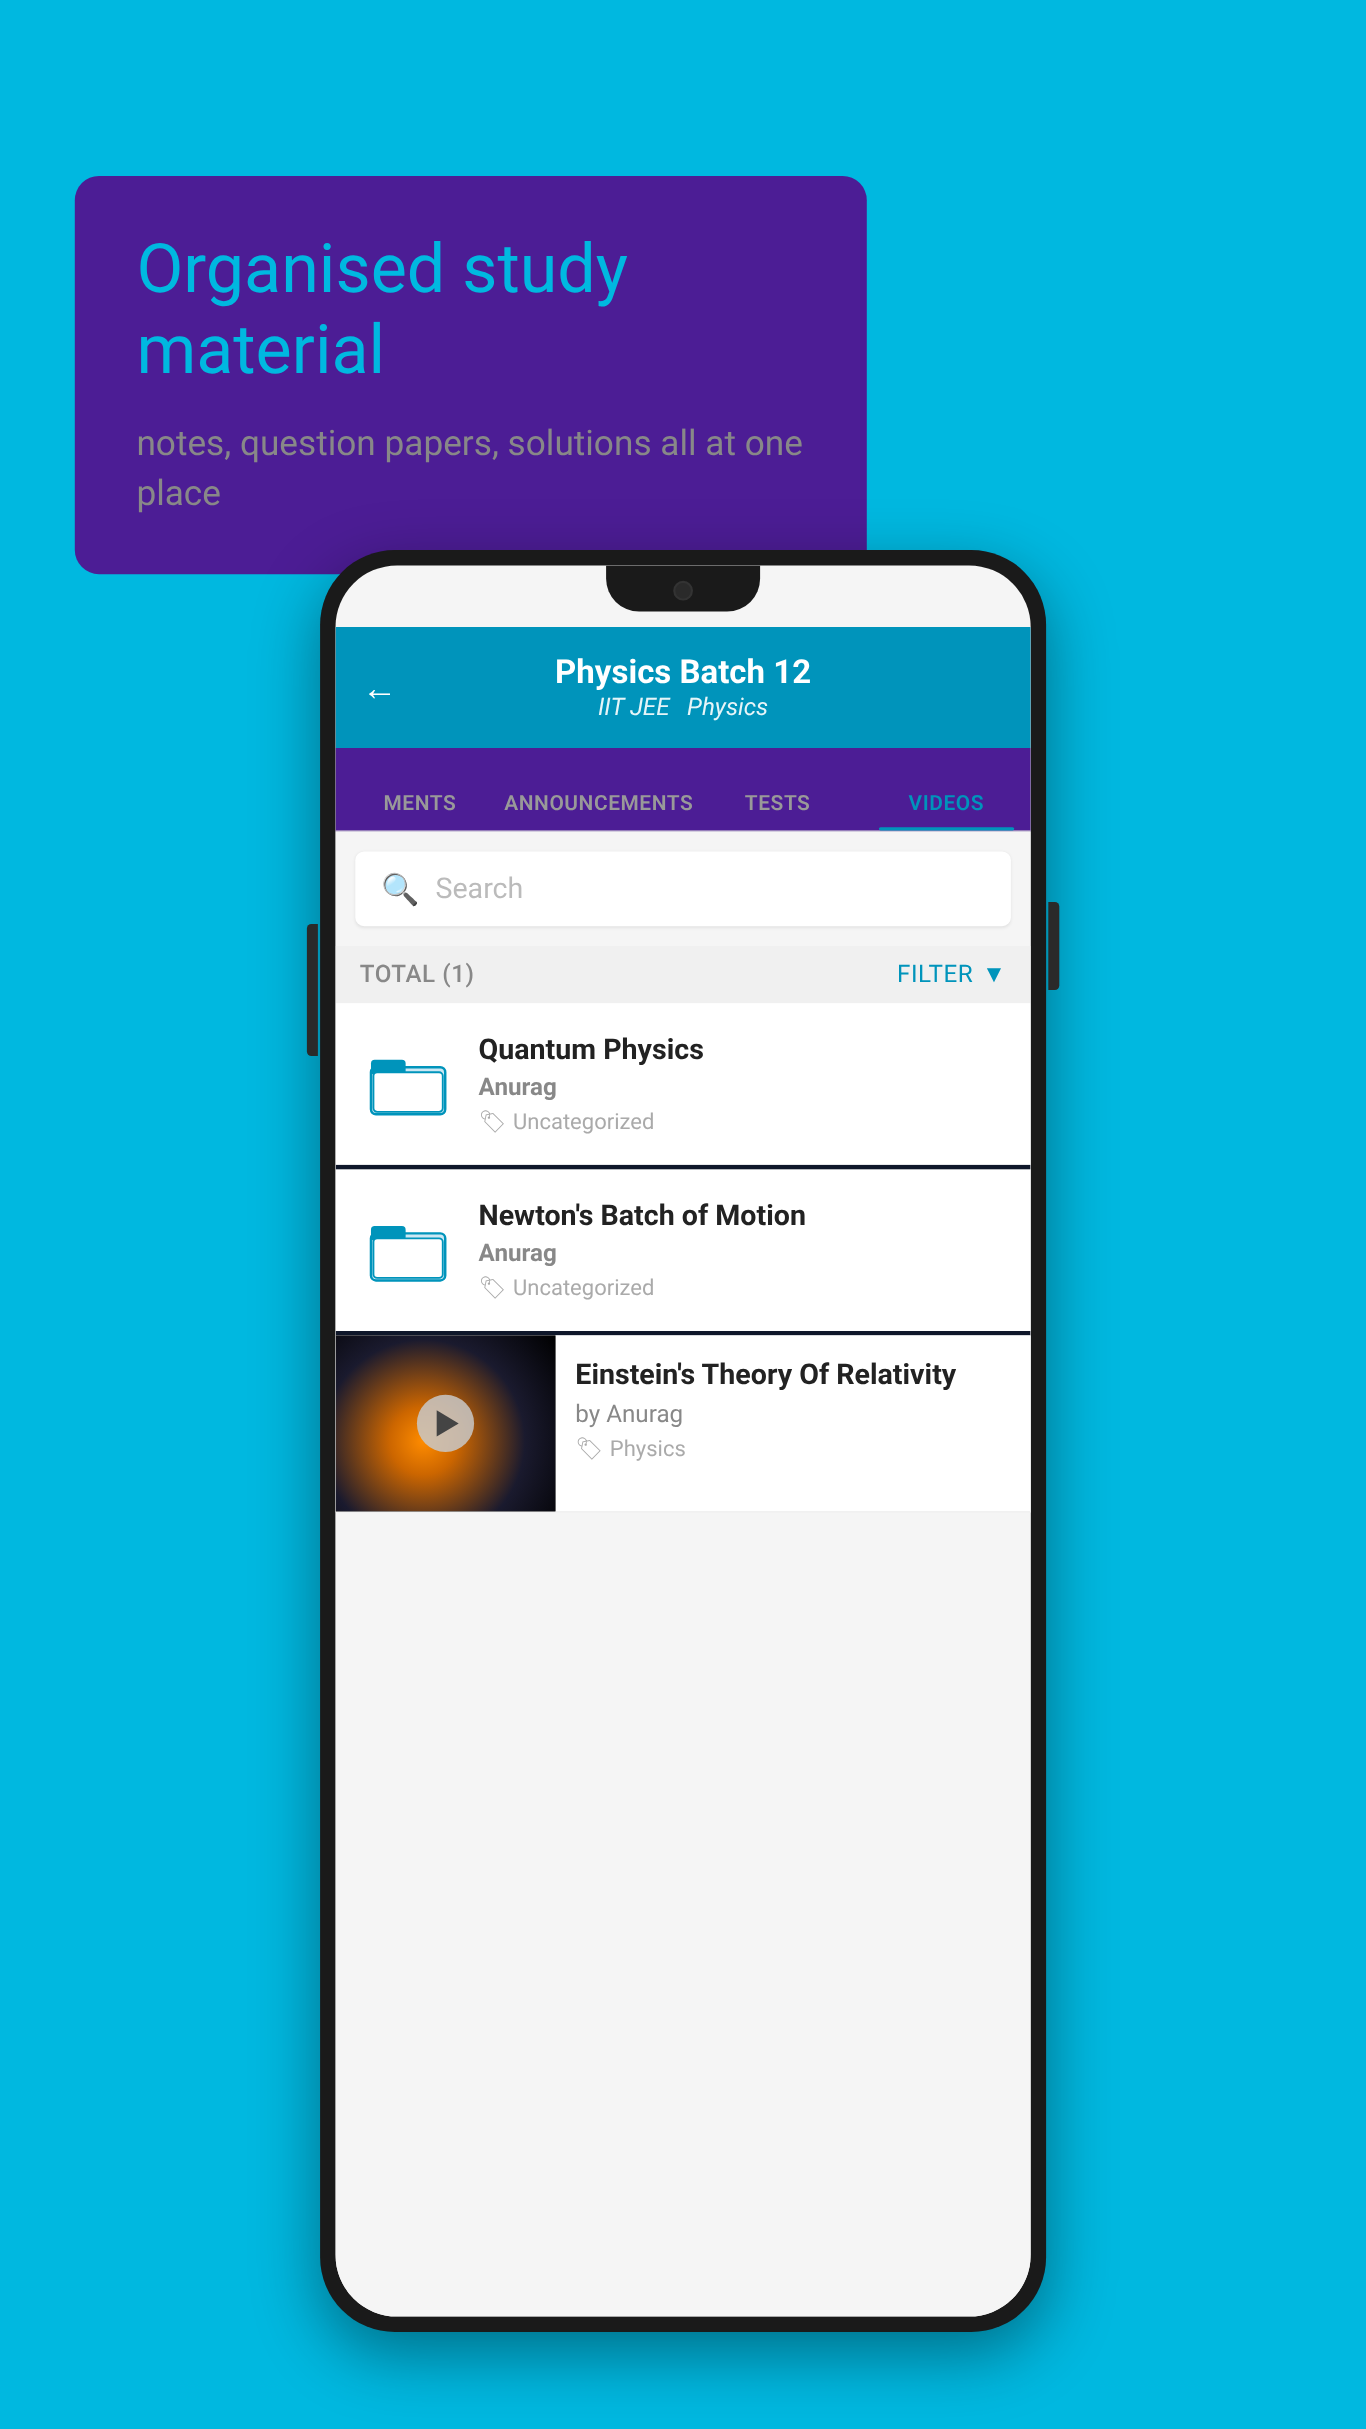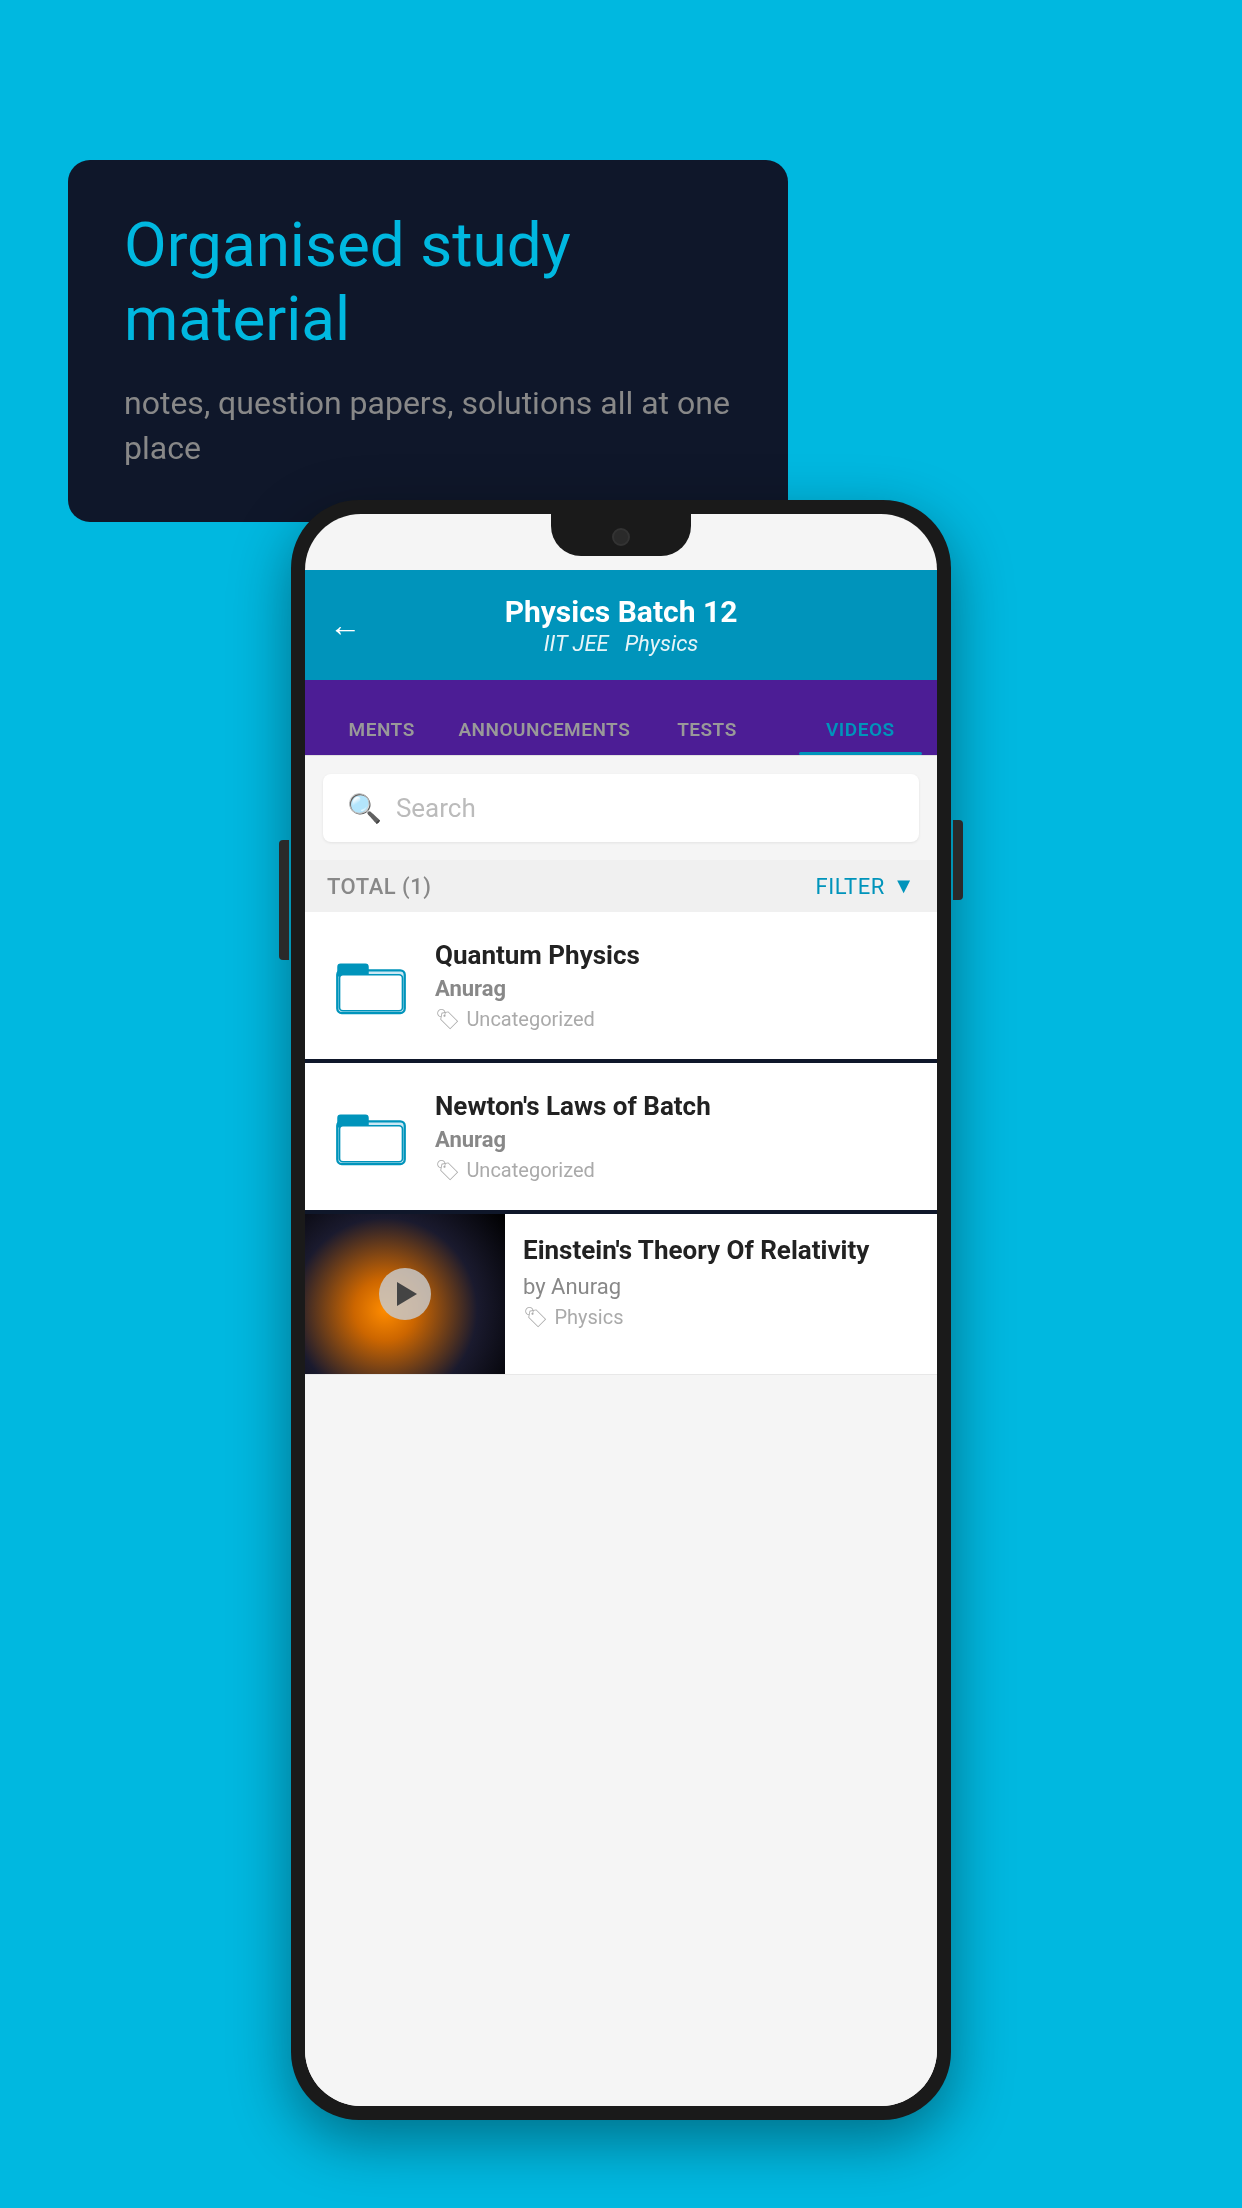--- a/index.html
+++ b/index.html
@@ -15,21 +15,21 @@
 
     
     .speech-bubble-wrapper {
       position: absolute;
       top: 160px;
       left: 68px;
       width: 720px;
     }
 
     .speech-bubble {
-      background: #0f172a;
+      background: #4c1d95;
       border-radius: 22px;
       padding: 48px 56px 52px 56px;
       position: relative;
     }
 
     .speech-bubble::after {
       content: '';
       position: absolute;
       bottom: -42px;
       left: 50%;
@@ -511,21 +511,21 @@
 
           <div class="video-item">
             <div class="video-thumb">
               <svg class="folder-svg" width="72" height="72" viewBox="0 0 64 56">
                 <rect x="2" y="14" width="60" height="38" rx="4" fill="#cce8f4" stroke="#0094bb" stroke-width="2"></rect>
                 <rect x="2" y="8" width="28" height="12" rx="3" fill="#0094bb"></rect>
                 <rect x="4" y="18" width="56" height="32" rx="3" fill="white" stroke="#0094bb" stroke-width="1.5"></rect>
               </svg>
             </div>
             <div class="video-info">
-              <div class="video-title">Newton's Laws of Batch</div>
+              <div class="video-title">Newton's Batch of Motion</div>
               <div class="video-author">Anurag</div>
               <div class="video-tag">
                 <span>🏷</span>
                 <span>Uncategorized</span>
               </div>
             </div>
           </div>
 
           <div class="video-item-thumb">
             <div class="video-thumbnail">

